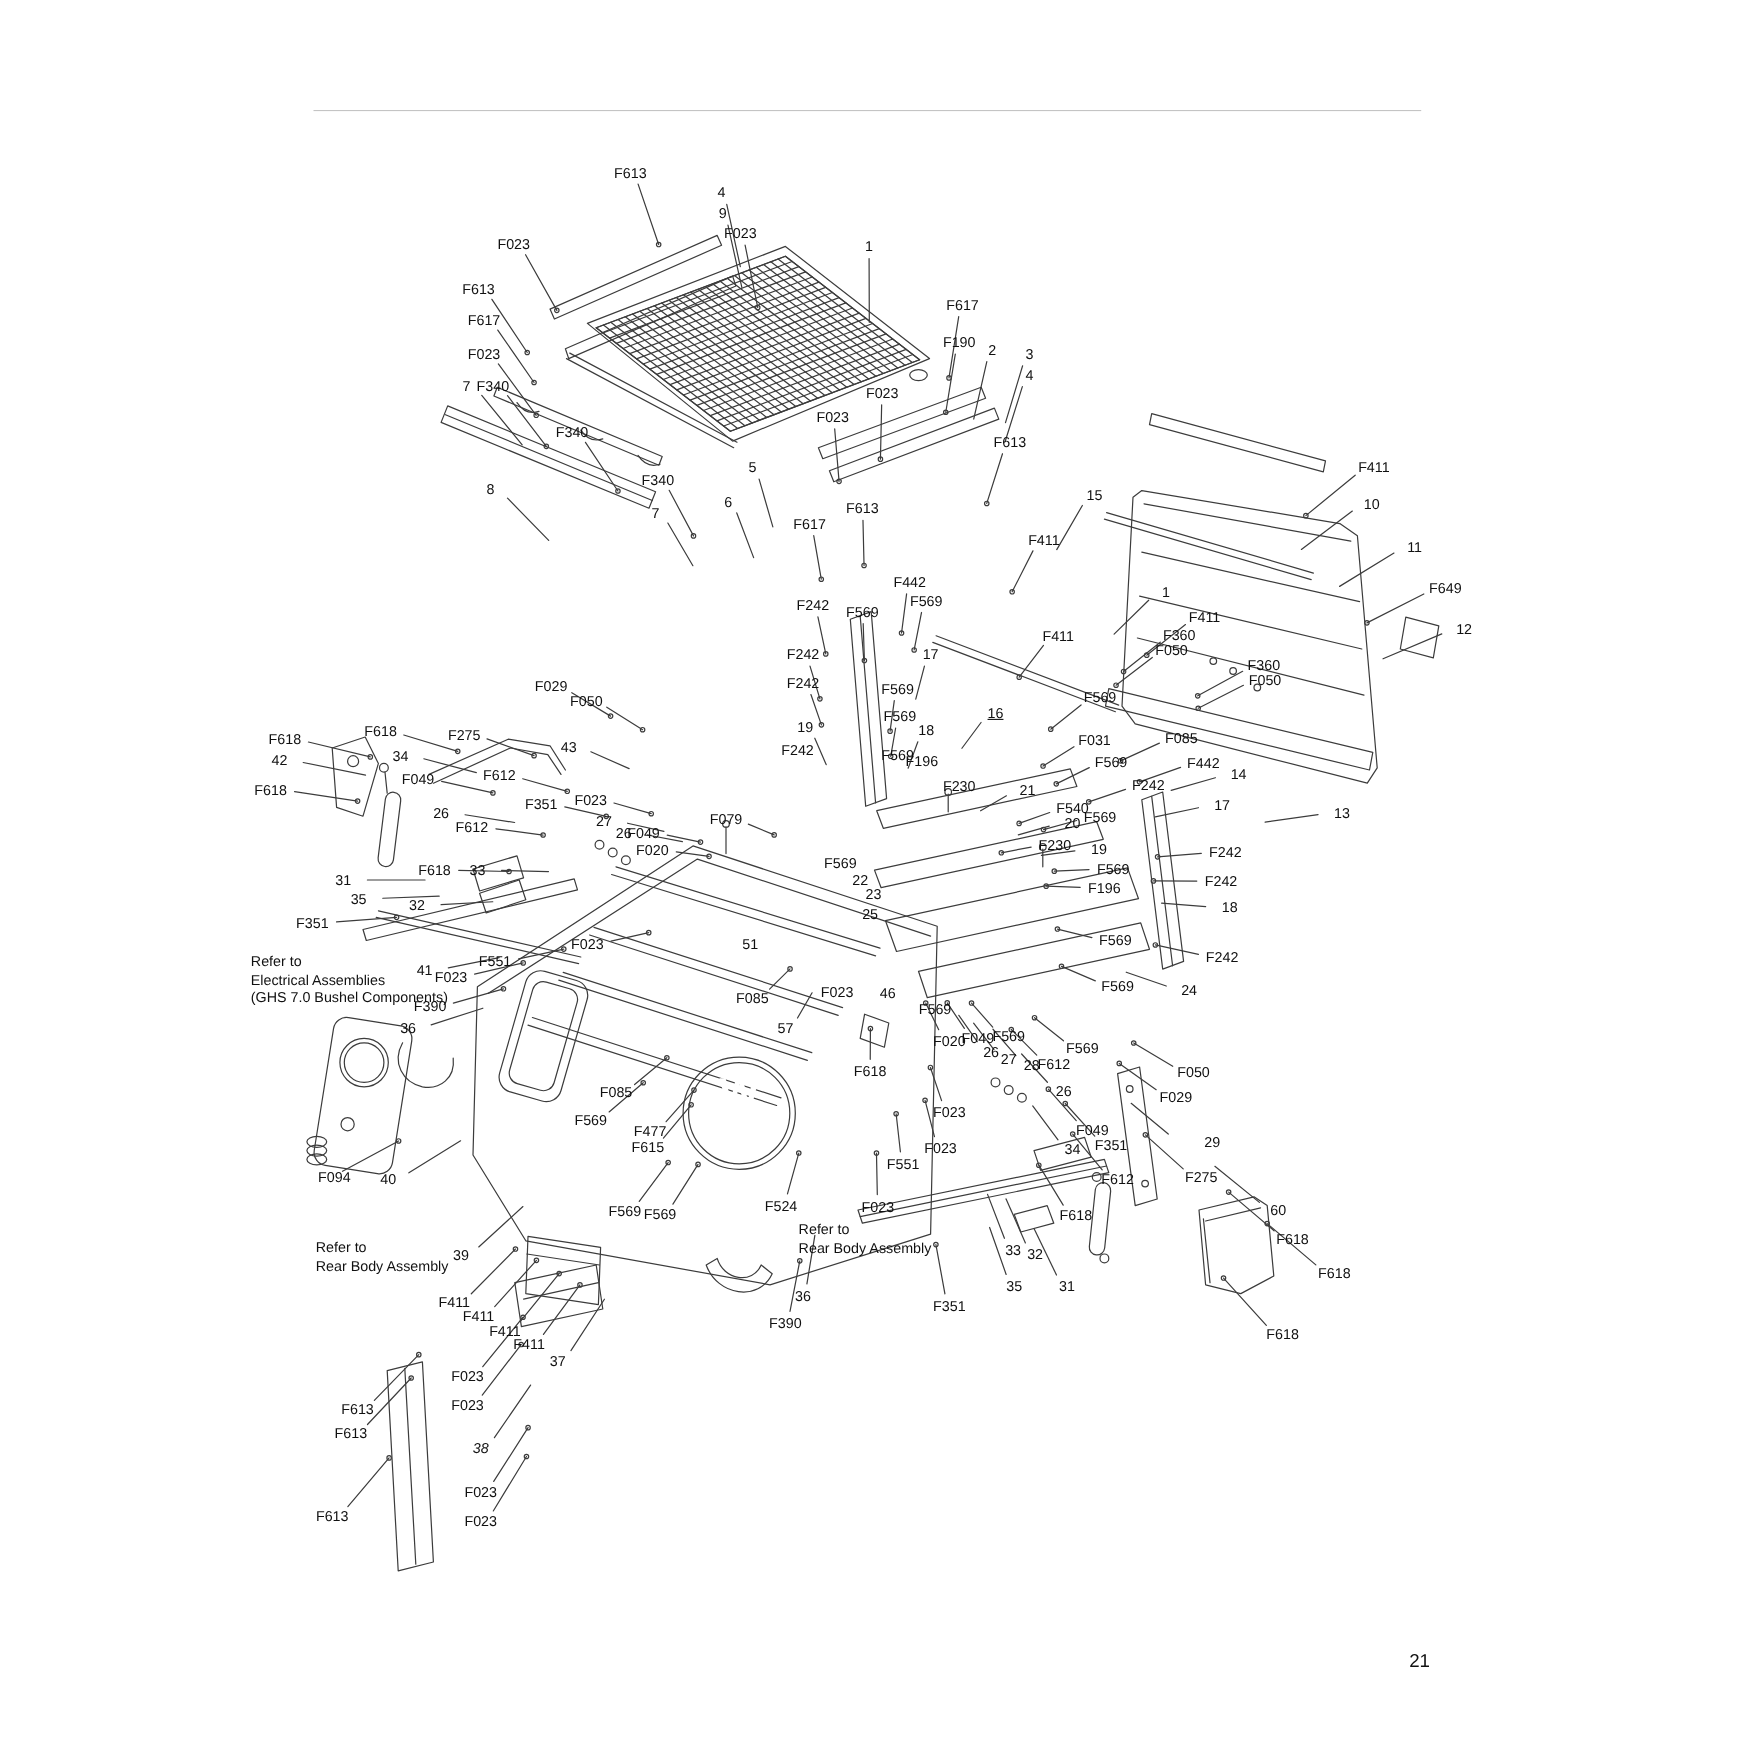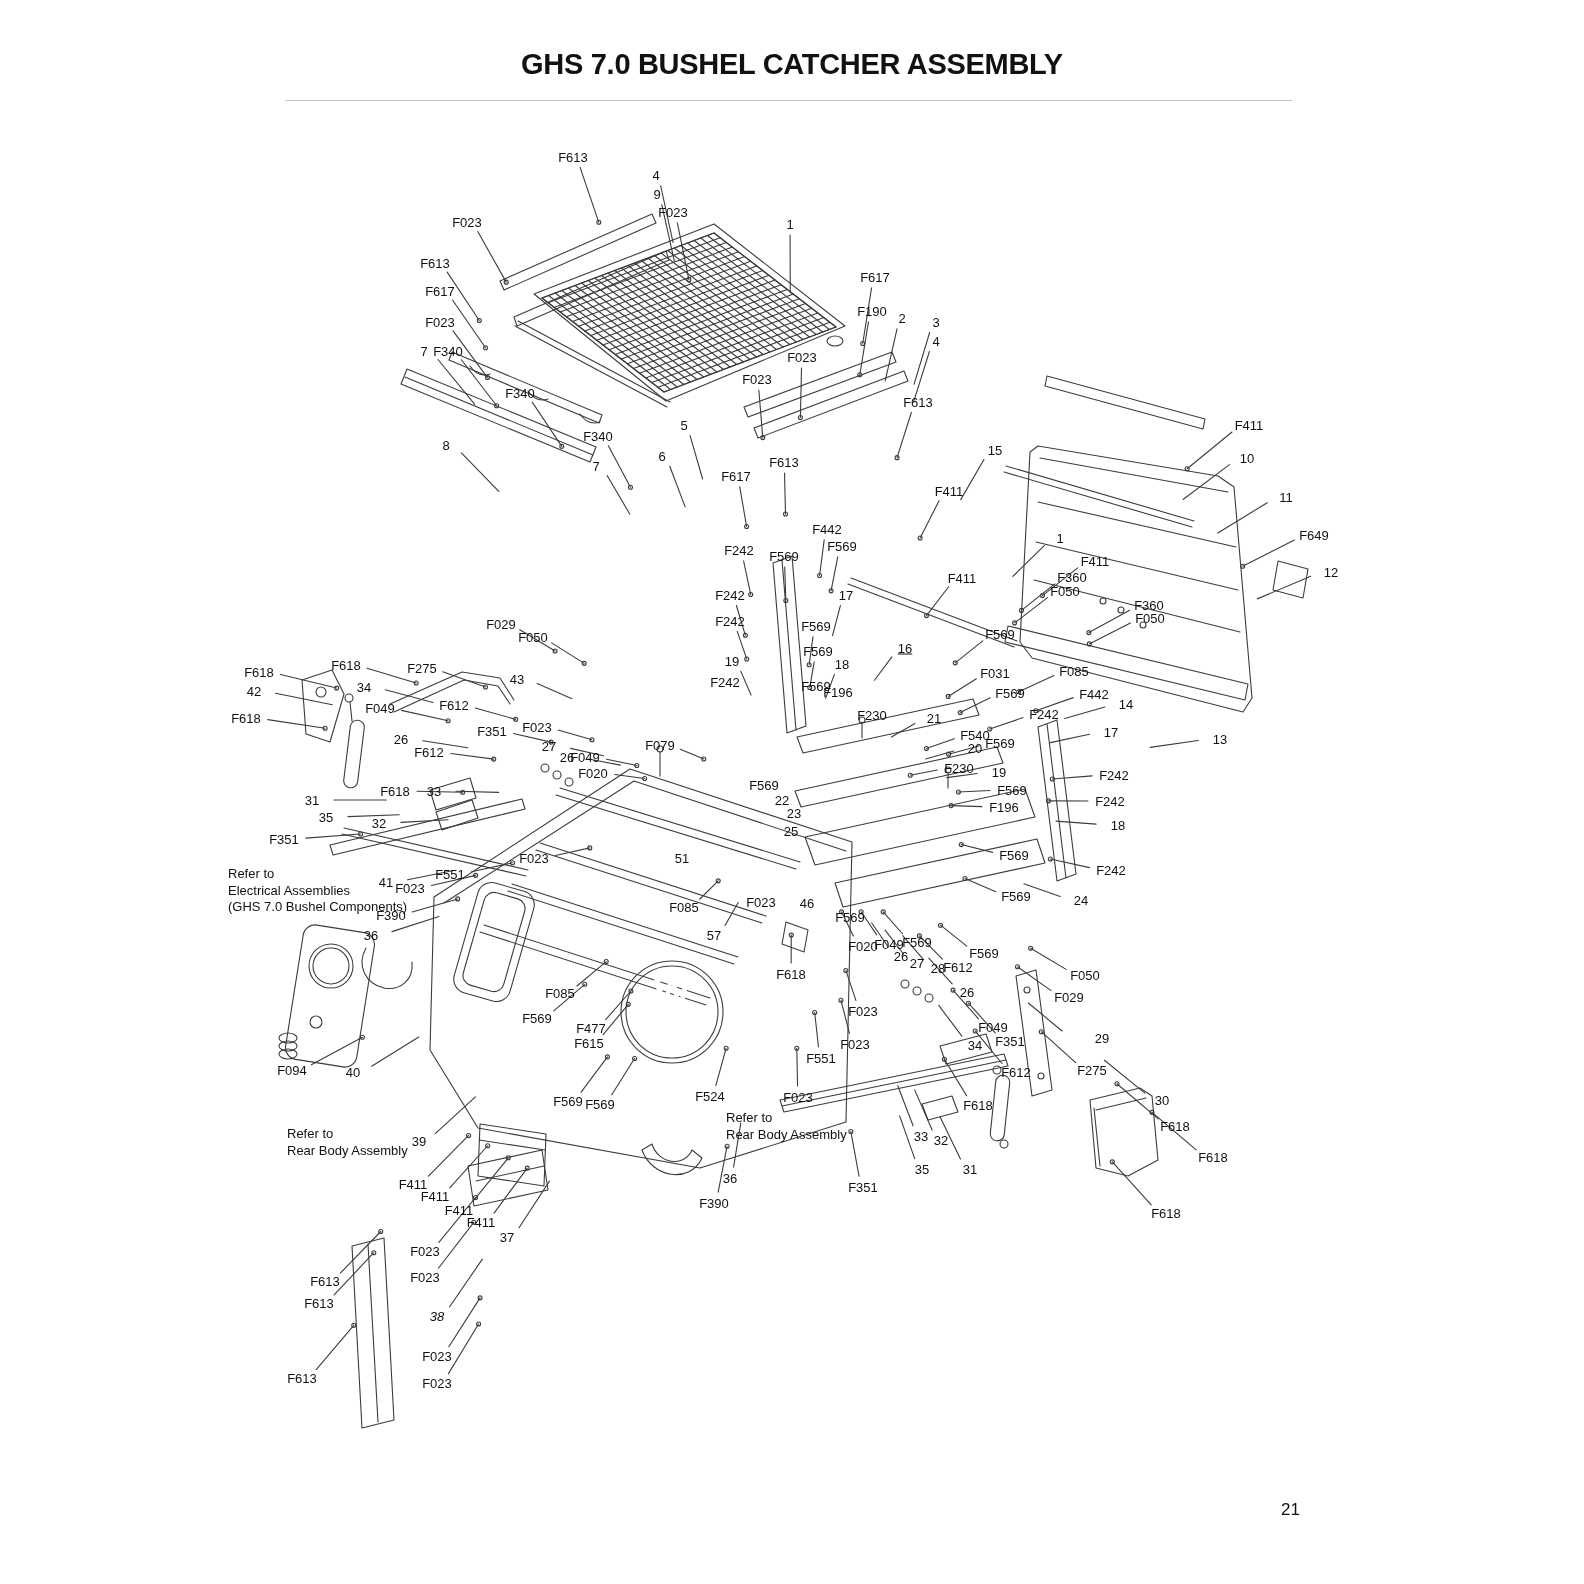--- a/index.html
+++ b/index.html
@@ -29,21 +29,20 @@
   .footer { position:absolute; left:287px; top:1478px; font-size:16.5px; line-height:1.35; color:#111; }
   .footer b { font-weight:bold; }
   .footer sup { font-size:10px; vertical-align:super; }
   .pagenum { position:absolute; left:1260px; top:1500px; width:40px; text-align:right; font-size:17px; color:#111; }
 </style>
 </head>
 <body>
 
 <div class="page">
 
-  <div class="title">GHS 7.0 BUSHEL CATCHER ASSEMBLY</div>
   <div class="title-rule"></div>
 
   <svg class="art" width="1584" height="1584" viewBox="0 0 1584 1584">
 
     <g>
       <path d="M534,294 L714,224 L845,326 L666,401 Z"></path>
       <path d="M542,298 L714,233 L836,327 L664,392 Z"></path>
       <path d="M500,281 L652,214 L656,223 L504,290 Z"></path>
       <path d="M514,317 L666,251 L669,260 L517,326 Z"></path>
       <path d="M744,407 L892,352 L896,362 L748,417 Z"></path>
@@ -627,27 +626,27 @@
       <div class="lbl" style="left: 591px; top: 1028px;">F477</div>
       <div class="lbl" style="left: 589px; top: 1043px;">F615</div>
       <div class="lbl" style="left: 993px; top: 1027px;">F049</div>
       <div class="lbl" style="left: 1010px; top: 1041px;">F351</div>
       <div class="lbl" style="left: 1079px; top: 1038px; margin-left: 23px;">29</div>
       <div class="lbl" style="left: 975px; top: 1045px;">34</div>
       <div class="lbl" style="left: 855px; top: 1044px;">F023</div>
       <div class="lbl" style="left: 821px; top: 1058px;">F551</div>
       <div class="lbl" style="left: 1016px; top: 1072px;">F612</div>
       <div class="lbl" style="left: 1092px; top: 1070px;">F275</div>
-      <div class="lbl" style="left: 292px; top: 1070px;">F094</div>
+      <div class="lbl" style="left: 304px; top: 1070px;">F094</div>
       <div class="lbl" style="left: 353px; top: 1072px;">40</div>
       <div class="lbl" style="left: 798px; top: 1097px;">F023</div>
       <div class="lbl" style="left: 568px; top: 1101px;">F569</div>
       <div class="lbl" style="left: 600px; top: 1104px;">F569</div>
       <div class="lbl" style="left: 710px; top: 1096px;">F524</div>
-      <div class="lbl" style="left: 1162px; top: 1100px;">30</div>
+      <div class="lbl" style="left: 1162px; top: 1100px;">60</div>
       <div class="lbl" style="left: 978px; top: 1105px;">F618</div>
       <div class="lbl" style="left: 1175px; top: 1126px;">F618</div>
       <div class="lbl" style="left: 419px; top: 1141px;">39</div>
       <div class="lbl" style="left: 921px; top: 1136px;">33</div>
       <div class="lbl" style="left: 941px; top: 1140px;">32</div>
       <div class="lbl" style="left: 1213px; top: 1157px;">F618</div>
       <div class="lbl" style="left: 922px; top: 1169px;">35</div>
       <div class="lbl" style="left: 970px; top: 1169px;">31</div>
       <div class="lbl" style="left: 730px; top: 1178px;">36</div>
       <div class="lbl" style="left: 413px; top: 1184px;">F411</div>

